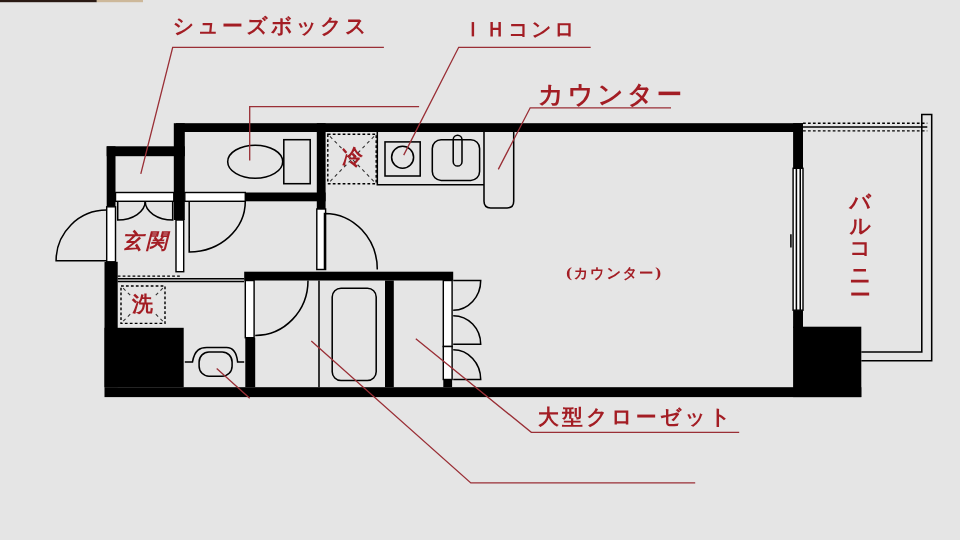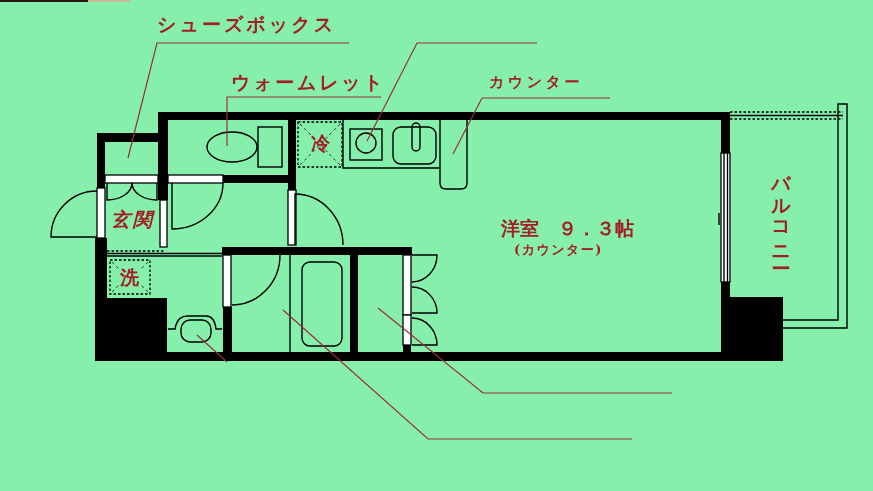--- a/index.html
+++ b/index.html
@@ -26,21 +26,21 @@
     font-family: "DejaVu Serif", "Liberation Serif", serif;
     font-weight: bold;
     line-height: 1;
     white-space: nowrap;
   }
   .vert { writing-mode: vertical-rl; text-orientation: upright; }
 </style>
 </head>
 <body>
 
-<div id="plan" style="--label: #a31d24; --leader: #9a2f36; --wall: #000000; background: #86efac;">
+<div id="plan" style="--label: #a31d24; --leader: #9a2f36; --wall: #000000; background: #e5e5e5;">
 
   <svg class="drawing" width="873" height="491" viewBox="0 0 873 491">
 
     <rect x="0" y="0" width="88" height="2" fill="#2a1a14"></rect>
     <rect x="88" y="0" width="42" height="2" fill="#cdb89a"></rect>
 
     <g>
       <rect class="wall" x="160" y="112" width="570" height="8"></rect>
       <rect class="wall" x="158" y="112" width="10" height="88"></rect>
       <rect class="wall" x="97" y="133" width="71" height="9"></rect>
@@ -136,21 +136,21 @@
       <polyline class="leader" points="367,141 417,43 537,43"></polyline>
       <polyline class="leader" points="227,146 227,97 381,97"></polyline>
       <polyline class="leader" points="453,154 482,98 610,98"></polyline>
       <polyline class="leader" points="378,308 483,393 672,393"></polyline>
       <polyline class="leader" points="283,310 428,439 632,439"></polyline>
       <line class="leader" x1="197" y1="335" x2="227" y2="362"></line>
     </g>
   </svg>
 
   <div class="lbl" style="left:157px;top:15px;font-size:19px;letter-spacing:3px;">シューズボックス</div>
-  <div class="lbl" style="left:231px;top:73px;font-size:19px;letter-spacing:2.7px;">ウォームレット</div>
-  <div class="lbl" style="left:489px;top:75px;font-size:15px;letter-spacing:3.5px;">カウンター</div>
-  <div class="lbl" style="left:501px;top:219px;font-size:19px;letter-spacing:0px;">洋室　９．３帖</div>
+  <div class="lbl" style="left:421px;top:19px;font-size:18px;letter-spacing:2.5px;">ＩＨコンロ</div>
+  <div class="lbl" style="left:489px;top:75px;font-size:23px;letter-spacing:3.5px;">カウンター</div>
   <div class="lbl" style="left:514px;top:243px;font-size:13px;letter-spacing:1.5px;">(カウンター)</div>
   <div class="lbl" style="left:111px;top:210px;font-size:19px;letter-spacing:3px;font-style:italic;">玄関</div>
   <div class="lbl" style="left:311px;top:134px;font-size:19px;">冷</div>
   <div class="lbl" style="left:120px;top:268px;font-size:19px;">洗</div>
   <div class="lbl vert" style="left:772px;top:161px;font-size:19px;letter-spacing:2.5px;">バルコニー</div>
+  <div class="lbl" style="left:489px;top:370px;font-size:19px;letter-spacing:3px;">大型クローゼット</div>
 </div>
 
 </body></html>

